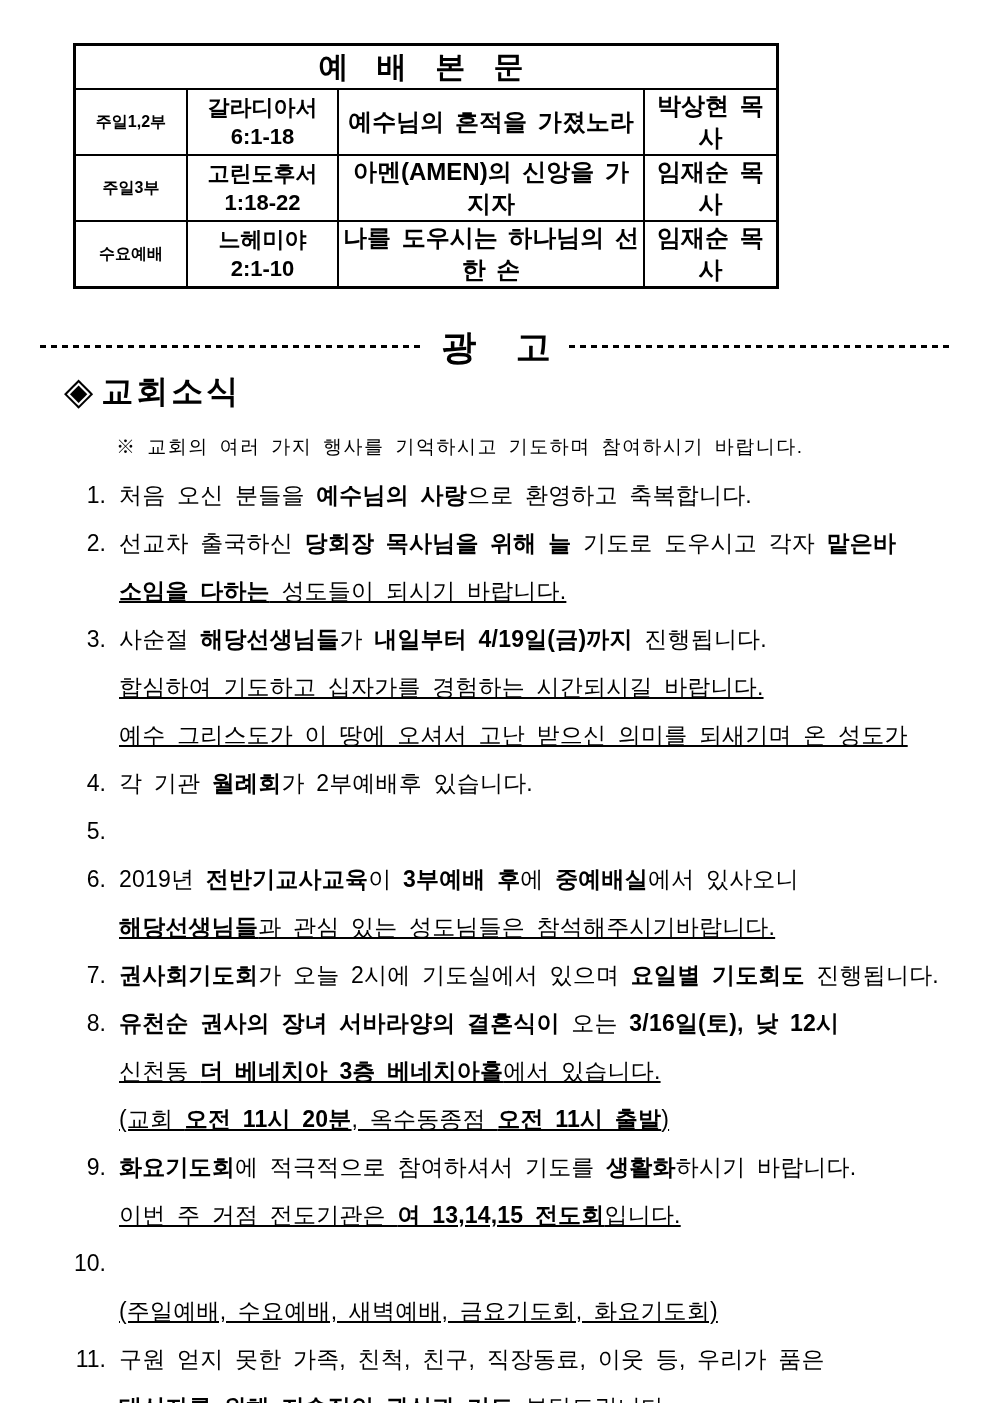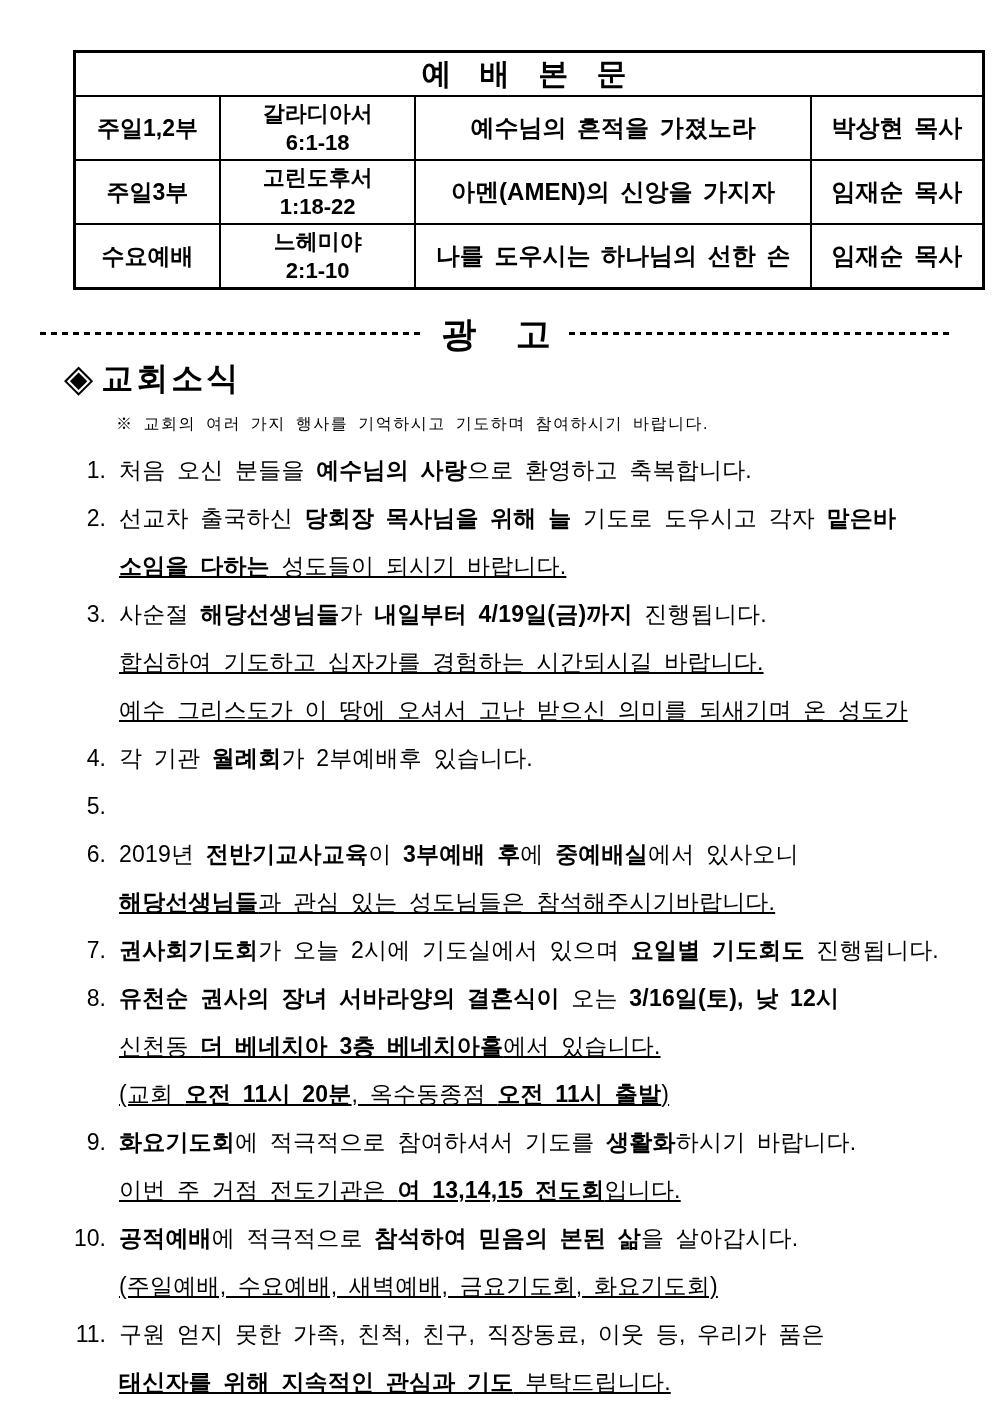--- a/index.html
+++ b/index.html
@@ -6,57 +6,57 @@
   body{
     width:992px;height:1403px;background:#ffffff;color:#000;
     font-family:"Liberation Sans", sans-serif;
     overflow:hidden;
   }
   .page{box-sizing:border-box;width:992px;height:1403px;padding:43px 40px 0 40px;}
 
   
   .table-wrap{margin:0 33px;}
   table.worship{
-    width:912px;border-collapse:collapse;border:3px solid #000;table-layout:fixed;margin-top:7px;
+    width:706px;border-collapse:collapse;border:3px solid #000;table-layout:fixed;
   }
   table.worship th, table.worship td{
     border:2px solid #000;text-align:center;vertical-align:middle;
     font-weight:bold;color:#000;padding:0 2px;
   }
   .tbl-title{
     height:42px;font-size:30px;letter-spacing:10px;font-weight:bold;
   }
-  td.c-service{font-size:23px;height:62px;border-radius:13px;}
+  td.c-service{font-size:16px;height:62px;border-radius:13px;}
   td.c-scripture{font-size:22px;line-height:29px;}
   td.c-sermon{font-size:24px;letter-spacing:0px;word-spacing:4px;}
   td.c-preacher{font-size:24px;word-spacing:4px;}
 
   
   .divider{
-    margin-top:21px;height:44px;display:flex;align-items:center;
+    margin-top:35px;height:44px;display:flex;align-items:center;
   }
   .dash{
     flex:1;height:3px;
     background:repeating-linear-gradient(90deg,#000 0 6px,transparent 6px 11px);
   }
   .divider-title{
     margin:0 18px;font-size:35px;font-weight:bold;word-spacing:30px;line-height:1;
   }
 
   
   .section-head{
     display:flex;align-items:center;margin:2px 0 0 24px;height:42px;
   }
   .diamond{font-size:38px;line-height:1;margin-right:8px;}
   .section-title{
     font-family:"Liberation Serif", serif;
     font-size:32px;font-weight:bold;letter-spacing:3px;line-height:1;
   }
   .section-note{
-    margin:15px 0 0 76px;font-size:16px;letter-spacing:1.5px;word-spacing:4px;
+    margin:22px 0 0 76px;font-size:19px;letter-spacing:1.5px;word-spacing:4px;
   }
 
   
   .ann-list{margin-top:11px;font-size:23px;}
   .ann-line{height:48px;display:flex;align-items:center;white-space:nowrap;}
   .ann-num{width:66px;flex:none;text-align:right;margin-right:13px;}
   .ann-line.cont{padding-left:79px;text-decoration:underline;}
   .ann-text{word-spacing:5px;letter-spacing:0.2px;}
   .ann-text .b{font-weight:bold;}
 </style>
@@ -191,21 +191,20 @@
           <span class="ann-num">9.</span>
           <span class="ann-text"><span class="b">화요기도회</span><span>에 적극적으로 참여하셔서 기도를 </span><span class="b">생활화</span><span>하시기 바랍니다.</span></span>
         </div>
         <div class="ann-line cont">
           <span class="ann-text"><span>이번 주 거점 전도기관은 </span><span class="b">여 13,14,15 전도회</span><span>입니다.</span></span>
         </div>
       </div>
       <div>
         <div class="ann-line first">
           <span class="ann-num">10.</span>
-          <span class="ann-text"><span class="b">공적예배</span><span>에 적극적으로 </span><span class="b">참석하여 믿음의 본된 삶</span><span>을 살아갑시다.</span></span>
         </div>
         <div class="ann-line cont">
           <span class="ann-text"><span>(주일예배, 수요예배, 새벽예배, 금요기도회, 화요기도회)</span></span>
         </div>
       </div>
       <div>
         <div class="ann-line first">
           <span class="ann-num">11.</span>
           <span class="ann-text"><span>구원 얻지 못한 가족, 친척, 친구, 직장동료, 이웃 등, 우리가 품은</span></span>
         </div>

